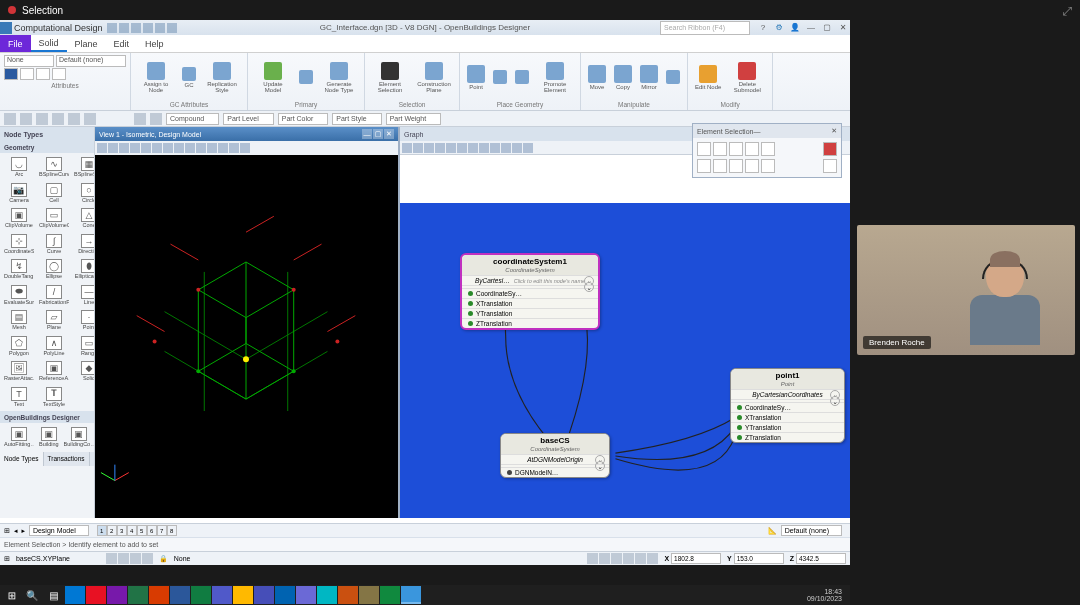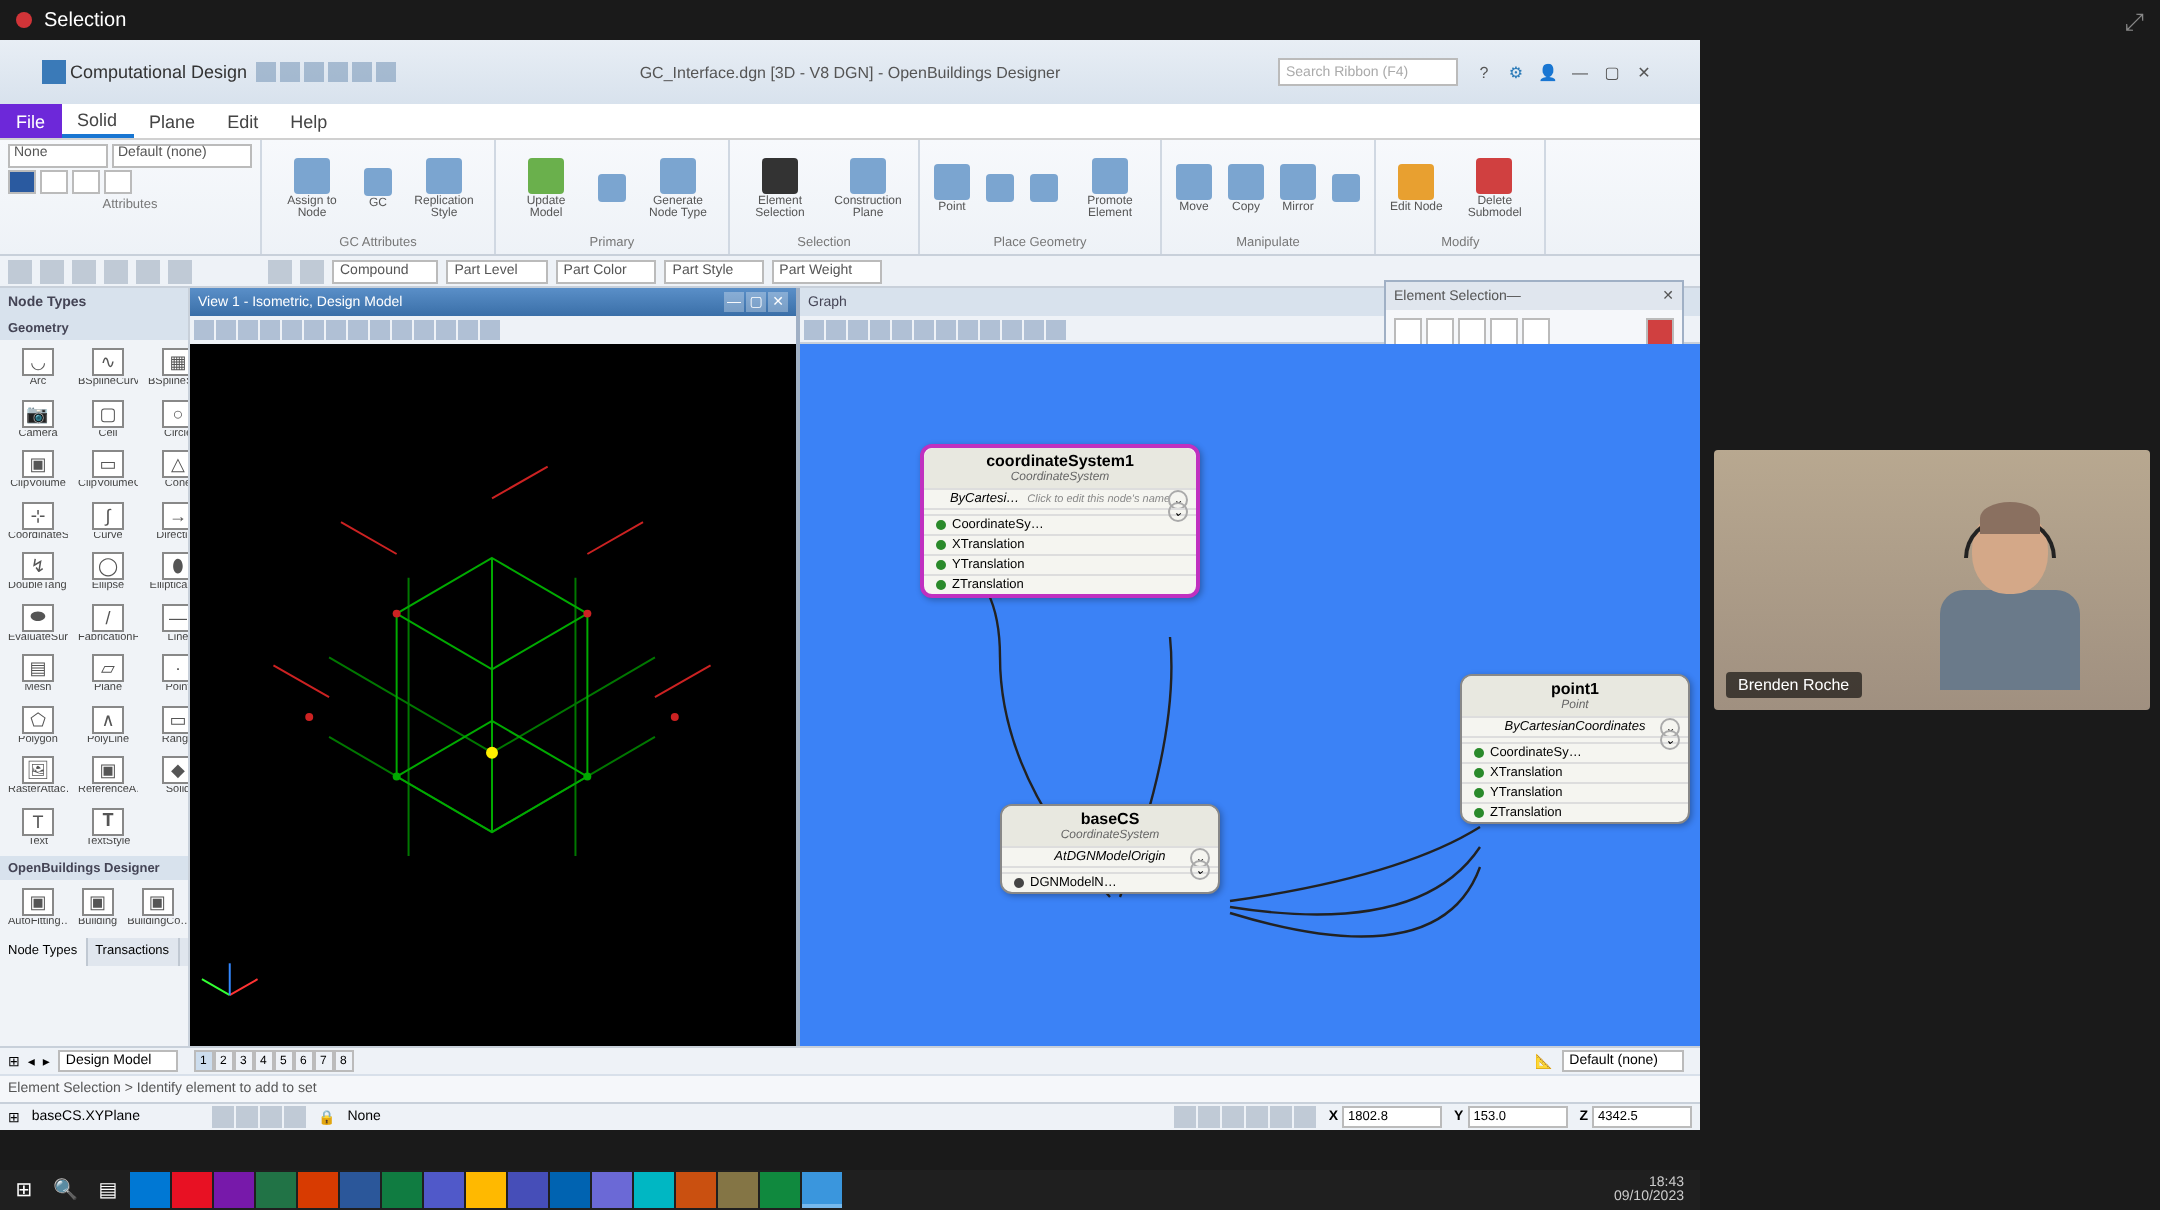--- a/index.html
+++ b/index.html
@@ -3,21 +3,21 @@
 <meta charset="utf-8">
 <style>
 * { margin: 0; padding: 0; box-sizing: border-box; font-family: "Segoe UI", Tahoma, sans-serif; }
 body { background: #1a1a1a; width: 1080px; height: 605px; overflow: hidden; position: relative; }
 
 .recording-bar { height: 20px; background: #1a1a1a; color: #fff; font-size: 10px; display: flex; align-items: center; padding: 0 8px; gap: 6px; }
 .recording-dot { width: 8px; height: 8px; background: #d13438; border-radius: 50%; }
 
 .main-area { position: absolute; top: 20px; left: 0; width: 850px; height: 545px; background: #fff; }
 
-.app-titlebar { height: 32px; background: linear-gradient(#e8eef5,#d8e2ed); display: flex; align-items: center; font-size: 9px; color: #333; padding: 0 21px; position: relative; }
+.app-titlebar { height: 15px; background: linear-gradient(#e8eef5,#d8e2ed); display: flex; align-items: center; font-size: 9px; color: #333; padding: 0 0; position: relative; }
 .app-titlebar .ticon { width: 12px; height: 12px; background: #3a7ab8; margin-right: 2px; }
 .app-titlebar .qat { display: flex; gap: 2px; margin-left: 4px; }
 .app-titlebar .qat span { width: 10px; height: 10px; background: #6a8bb0; opacity: .5; }
 .app-titlebar .title-text { position: absolute; left: 50%; transform: translateX(-50%); font-size: 8px; color: #555; }
 .app-titlebar .winbtns { margin-left: auto; display: flex; gap: 2px; align-items: center; }
 .app-titlebar .search { width: 90px; height: 14px; border: 1px solid #bbb; background: #fff; font-size: 7px; color: #aaa; padding: 0 3px; display: flex; align-items: center; margin-right: 4px; }
 .app-titlebar .winbtns span { width: 14px; height: 12px; display: flex; align-items: center; justify-content: center; font-size: 8px; color: #555; }
 
 .ribbon-tabs { height: 18px; background: #fff; display: flex; align-items: center; font-size: 9px; border-bottom: 1px solid #d0d0d0; }
 .ribbon-tabs .file-tab { background: #6d28d9; color: #fff; padding: 0 8px; height: 100%; display: flex; align-items: center; }
@@ -58,21 +58,21 @@
 .view3d .vtitle .vbtns { margin-left: auto; display: flex; gap: 1px; }
 .view3d .vtitle .vbtns span { width: 10px; height: 10px; background: rgba(255,255,255,.3); font-size: 7px; display: flex; align-items: center; justify-content: center; }
 .view3d .vtoolbar { height: 14px; background: #eef2f7; display: flex; align-items: center; gap: 1px; padding: 0 2px; }
 .view3d .vtoolbar span { width: 10px; height: 10px; background: #b0c0d5; }
 .view3d .vcanvas { flex: 1; background: #000; position: relative; }
 
 .graph-view { flex: 1; display: flex; flex-direction: column; }
 .graph-view .gtitle { height: 14px; background: #d8e2ed; font-size: 7px; display: flex; align-items: center; padding: 0 4px; color: #445; }
 .graph-view .gtoolbar { height: 14px; background: #eef2f7; display: flex; align-items: center; gap: 1px; padding: 0 2px; border-bottom: 1px solid #c8d0da; }
 .graph-view .gtoolbar span { width: 10px; height: 10px; background: #b0c0d5; }
-.graph-view .gcanvas { flex: 1; background: #3b82f6; position: relative; overflow: hidden; }
+.graph-view .gcanvas { flex: 1; background: #1d4ed8; position: relative; overflow: hidden; margin-top: 48px; }
 
 .gnode { position: absolute; background: #f5f5f0; border: 1px solid #888; border-radius: 6px; font-size: 7px; box-shadow: 1px 1px 3px rgba(0,0,0,.3); }
 .gnode.selected { border: 2px solid #c030c0; }
 .gnode .gnh { background: #e8e8e0; text-align: center; padding: 2px 8px; border-radius: 5px 5px 0 0; }
 .gnode .gnh b { font-size: 8px; display: block; }
 .gnode .gnh i { font-size: 6px; font-style: italic; color: #666; }
 .gnode .gnrow { padding: 1px 6px; border-top: 1px solid #ddd; font-size: 6.5px; display: flex; align-items: center; }
 .gnode .gnrow.method { justify-content: center; font-style: italic; position: relative; }
 .gnode .gnrow .chev { position: absolute; right: 4px; width: 10px; height: 10px; border: 1px solid #aaa; border-radius: 50%; font-size: 6px; display: flex; align-items: center; justify-content: center; }
 .gnode .port { width: 5px; height: 5px; background: #444; border-radius: 50%; margin-right: 3px; }

